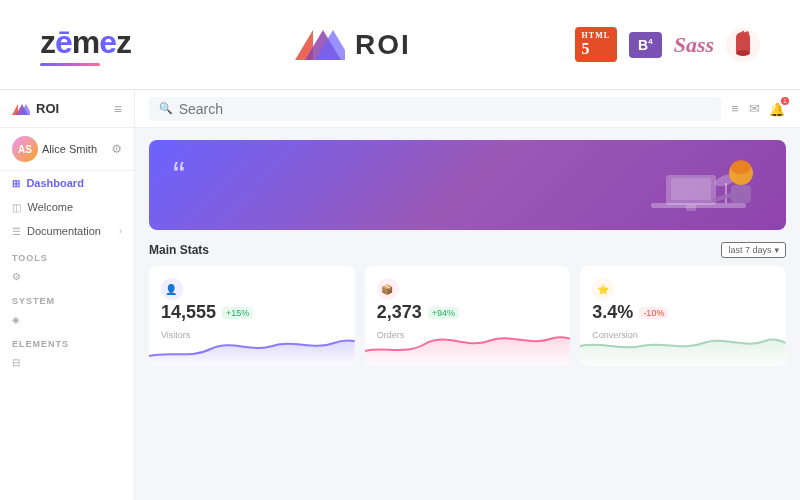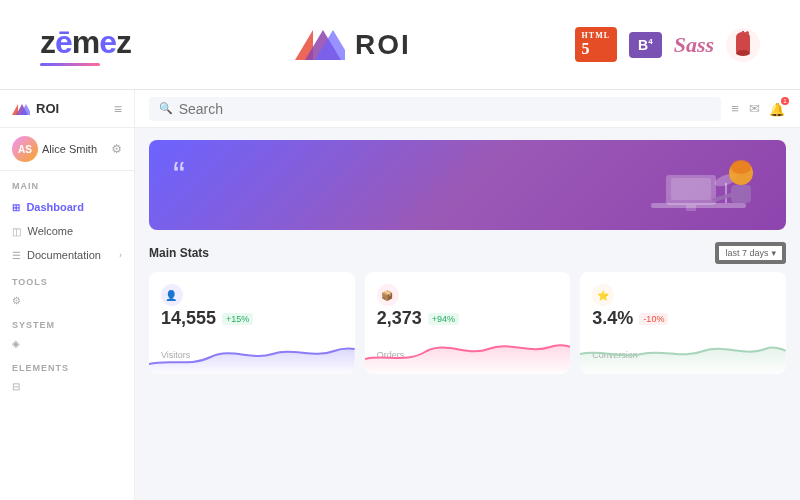--- a/index.html
+++ b/index.html
@@ -291,21 +291,21 @@
     }
     .stats-title {
       font-size: 12px;
       font-weight: 600;
       color: #333;
     }
     .stats-filter {
       font-size: 9px;
       color: #666;
       background: #fff;
-      border: 4px solid #737373;
+      border: 1px solid #737373;
       border-radius: 3px;
       padding: 2px 6px;
       cursor: pointer;
       display: flex;
       align-items: center;
       gap: 3px;
     }
 
     .stats-cards {
       display: flex;
@@ -336,21 +336,21 @@
       font-size: 10px;
     }
     .stat-icon-circle.purple { background: #f0edff; color: #6c63ff; }
     .stat-icon-circle.pink { background: #fff0f5; color: #ff6b9d; }
     .stat-icon-circle.orange { background: #fff8f0; color: #ff9500; }
 
     .stat-value-row {
       display: flex;
       align-items: center;
       gap: 6px;
-      margin-bottom: 15px;
+      margin-bottom: 1px;
     }
     .stat-value {
       font-size: 18px;
       font-weight: 700;
       color: #333;
     }
     .stat-change {
       font-size: 9px;
       padding: 1px 4px;
       border-radius: 3px;
@@ -429,21 +429,20 @@
       </div>
       <span class="sidebar-menu-icon">≡</span>
     </div>
 
     <div class="user-row">
       <div class="user-avatar">AS</div>
       <span class="user-name">Alice Smith</span>
       <span class="user-settings">⚙</span>
     </div>
 
-    <div class="sidebar-section-label">MAIN</div>
     <div class="sidebar-item active">
       <span class="sidebar-item-icon">⊞</span>
       <span>Dashboard</span>
     </div>
     <div class="sidebar-item">
       <span class="sidebar-item-icon">◫</span>
       <span>Welcome</span>
     </div>
     <div class="sidebar-item-with-arrow">
       <div style="display:flex;align-items:center;gap:6px;">

